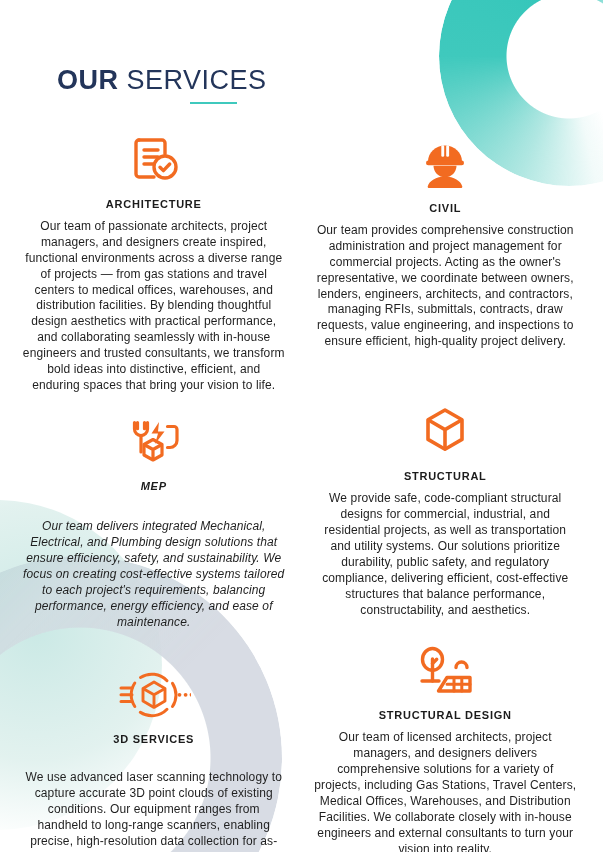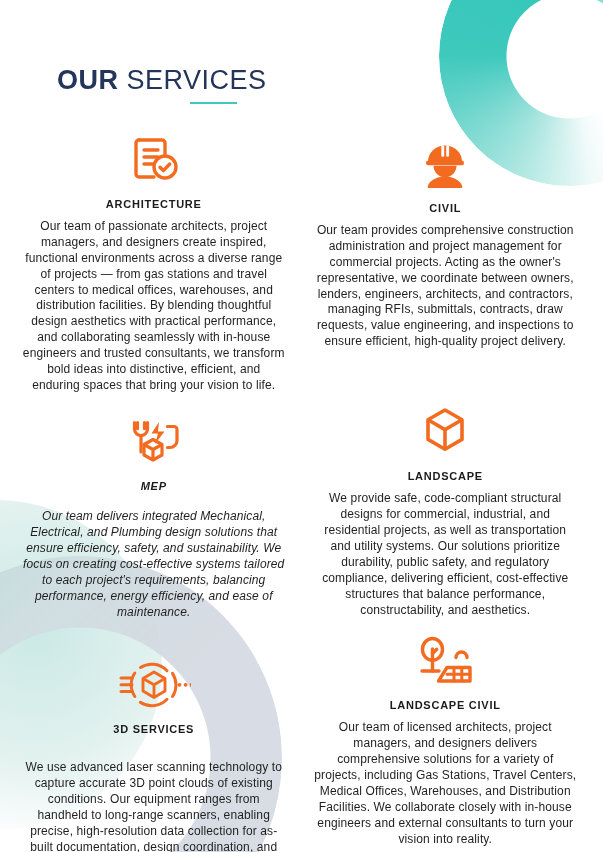--- a/index.html
+++ b/index.html
@@ -166,21 +166,21 @@
   }
 
   
   .card-architecture  { margin-top: 0px;  }
   .card-civil         { margin-top: 4px;  }
   .card-mep           { margin-top: 14px; font-style: italic; }
   .card-structural    { margin-top: 4px;  }
   .card-scanning      { margin-top: 30px; }
   .card-landscape     { margin-top: 6px;  }
 
-  .card-mep .service-body { margin-top: 8px; }
+  .card-mep .service-body { margin-top: 18px; }
   .card-scanning .service-body { margin-top: 16px; }
 </style>
 </head>
 <body>
 
 <div id="bg-layer">
   <div class="deco-ring-teal"></div>
   <div class="deco-wash-teal"></div>
   <div class="deco-ring-grey"></div>
   <div class="deco-ring-grey-tint"></div>
@@ -243,21 +243,21 @@
       <div class="service-body">Our team delivers integrated Mechanical, Electrical, and Plumbing design solutions that ensure efficiency, safety, and sustainability. We focus on creating cost-effective systems tailored to each project's requirements, balancing performance, energy efficiency, and ease of maintenance.</div>
     </div>
 
     <div class="service-card card-structural">
       <div class="service-icon">
         <svg width="52" height="56" viewBox="0 0 52 56" fill="none">
           <path d="M26 6l17 9.8v19.6L26 45.2 9 35.4V15.8L26 6z" stroke="#f26b21" stroke-width="3.6" stroke-linejoin="round"></path>
           <path d="M9 15.8L26 25.6l17-9.8M26 25.6v19.6" stroke="#f26b21" stroke-width="3.6" stroke-linejoin="round"></path>
         </svg>
       </div>
-      <div class="service-title">LANDSCAPE</div>
+      <div class="service-title">STRUCTURAL</div>
       <div class="service-body">We provide safe, code-compliant structural designs for commercial, industrial, and residential projects, as well as transportation and utility systems. Our solutions prioritize durability, public safety, and regulatory compliance, delivering efficient, cost-effective structures that balance performance, constructability, and aesthetics.</div>
     </div>
 
     <div class="service-card card-scanning">
       <div class="service-icon">
         <svg width="74" height="56" viewBox="0 0 74 56" fill="none">
           <path d="M23.5 10.5a21 21 0 0 1 26.5 3.2M50 42.3a21 21 0 0 1-26.7 3M17.8 39.5A21 21 0 0 1 17.8 16" stroke="#f26b21" stroke-width="3" stroke-linecap="round"></path>
           <path d="M55.5 16.3a21 21 0 0 1 0 23.2" stroke="#f26b21" stroke-width="3" stroke-linecap="round"></path>
           <path d="M37 15l11 6.4v12.6L37 40.4 26 34V21.4L37 15z" stroke="#f26b21" stroke-width="2.9" stroke-linejoin="round"></path>
           <path d="M26 21.4L37 27.8l11-6.4M37 27.8v12.6" stroke="#f26b21" stroke-width="2.9" stroke-linejoin="round"></path>
@@ -276,18 +276,18 @@
         <svg width="62" height="56" viewBox="0 0 62 56" fill="none">
           <path d="M18.5 5.5c5.6 0 10 5 10 11s-4.4 10.8-10 10.8S8.5 22.5 8.5 16.5s4.4-11 10-11z" stroke="#f26b21" stroke-width="3.4" stroke-linejoin="round"></path>
           <path d="M18.5 16v22" stroke="#f26b21" stroke-width="3.4" stroke-linecap="round"></path>
           <path d="M18.5 20.5l4.2-4.2" stroke="#f26b21" stroke-width="3.4" stroke-linecap="round"></path>
           <path d="M8 38h17" stroke="#f26b21" stroke-width="3.4" stroke-linecap="round"></path>
           <path d="M42 24.5a5.5 5.5 0 0 1 11 0" stroke="#f26b21" stroke-width="3.4" stroke-linecap="round"></path>
           <path d="M24.5 48l8.5-13.5h23V48H24.5z" stroke="#f26b21" stroke-width="3.4" stroke-linejoin="round"></path>
           <path d="M40 34.5V48M33 41.2h23M47.8 34.5V48" stroke="#f26b21" stroke-width="3" stroke-linecap="round"></path>
         </svg>
       </div>
-      <div class="service-title">LANDSCAPE CIVIL</div>
+      <div class="service-title">STRUCTURAL DESIGN</div>
       <div class="service-body">Our team of licensed architects, project managers, and designers delivers comprehensive solutions for a variety of projects, including Gas Stations, Travel Centers, Medical Offices, Warehouses, and Distribution Facilities. We collaborate closely with in-house engineers and external consultants to turn your vision into reality.</div>
     </div>
 
   </div>
 </div>
 
 </body></html>

